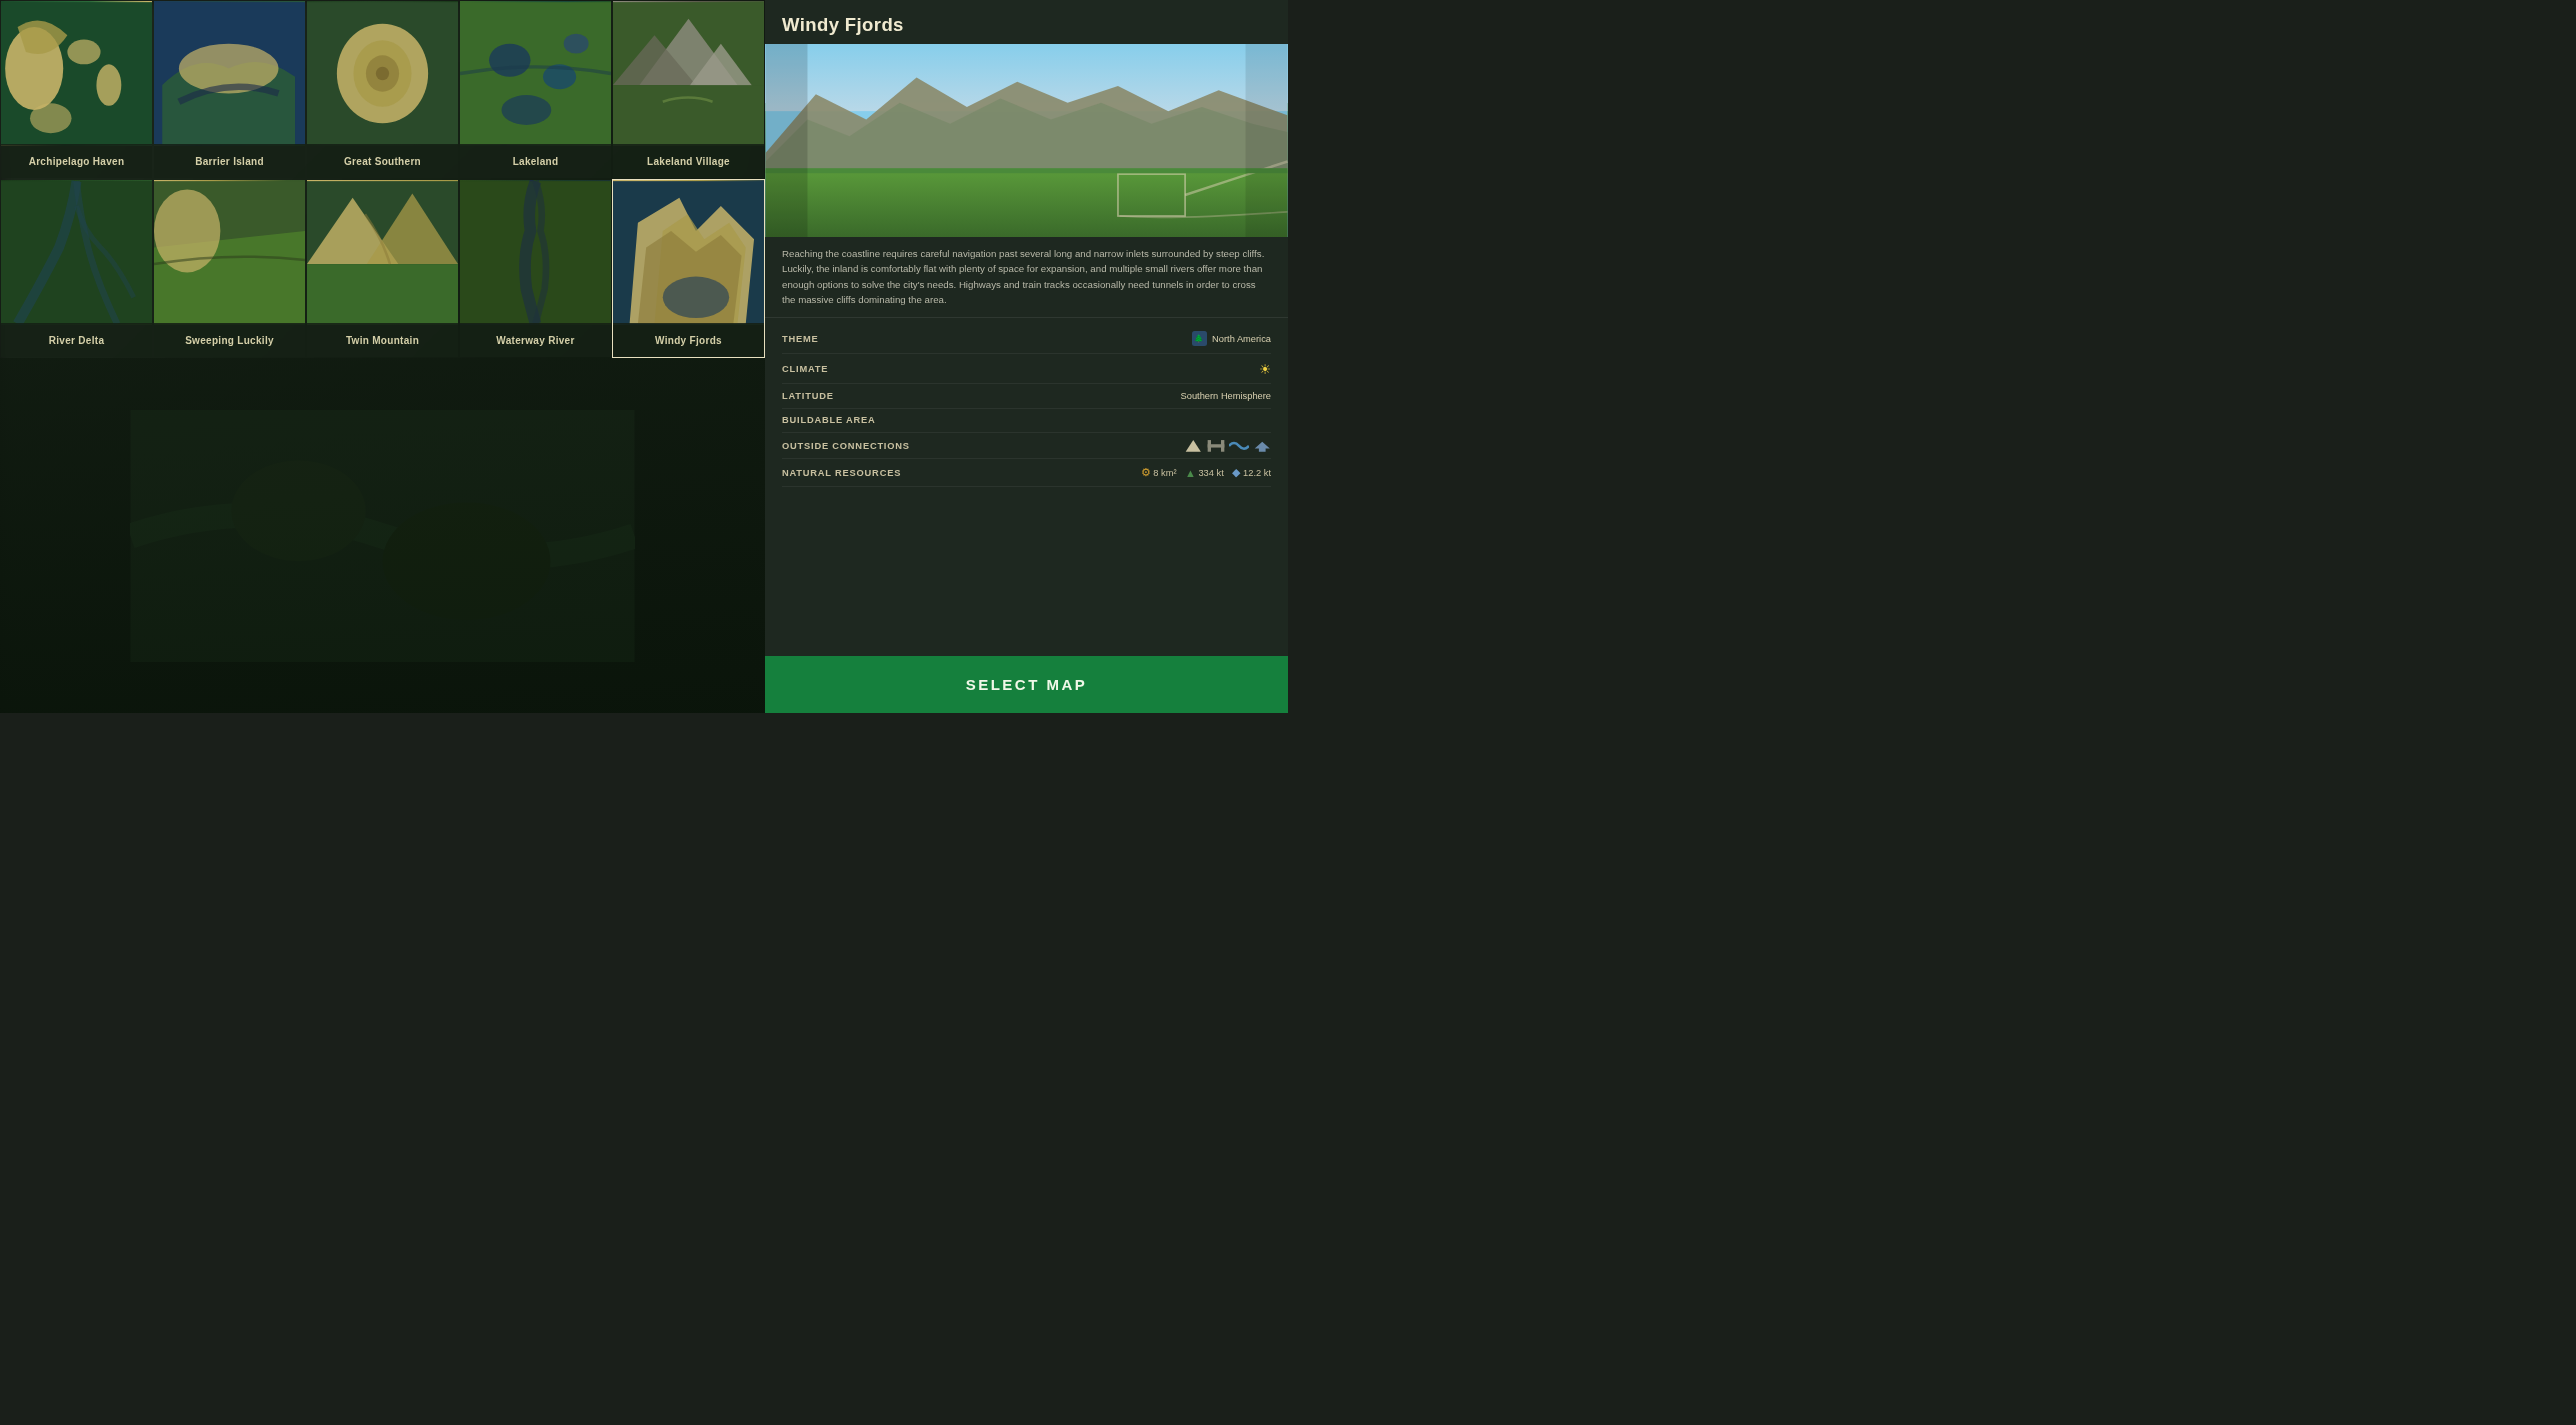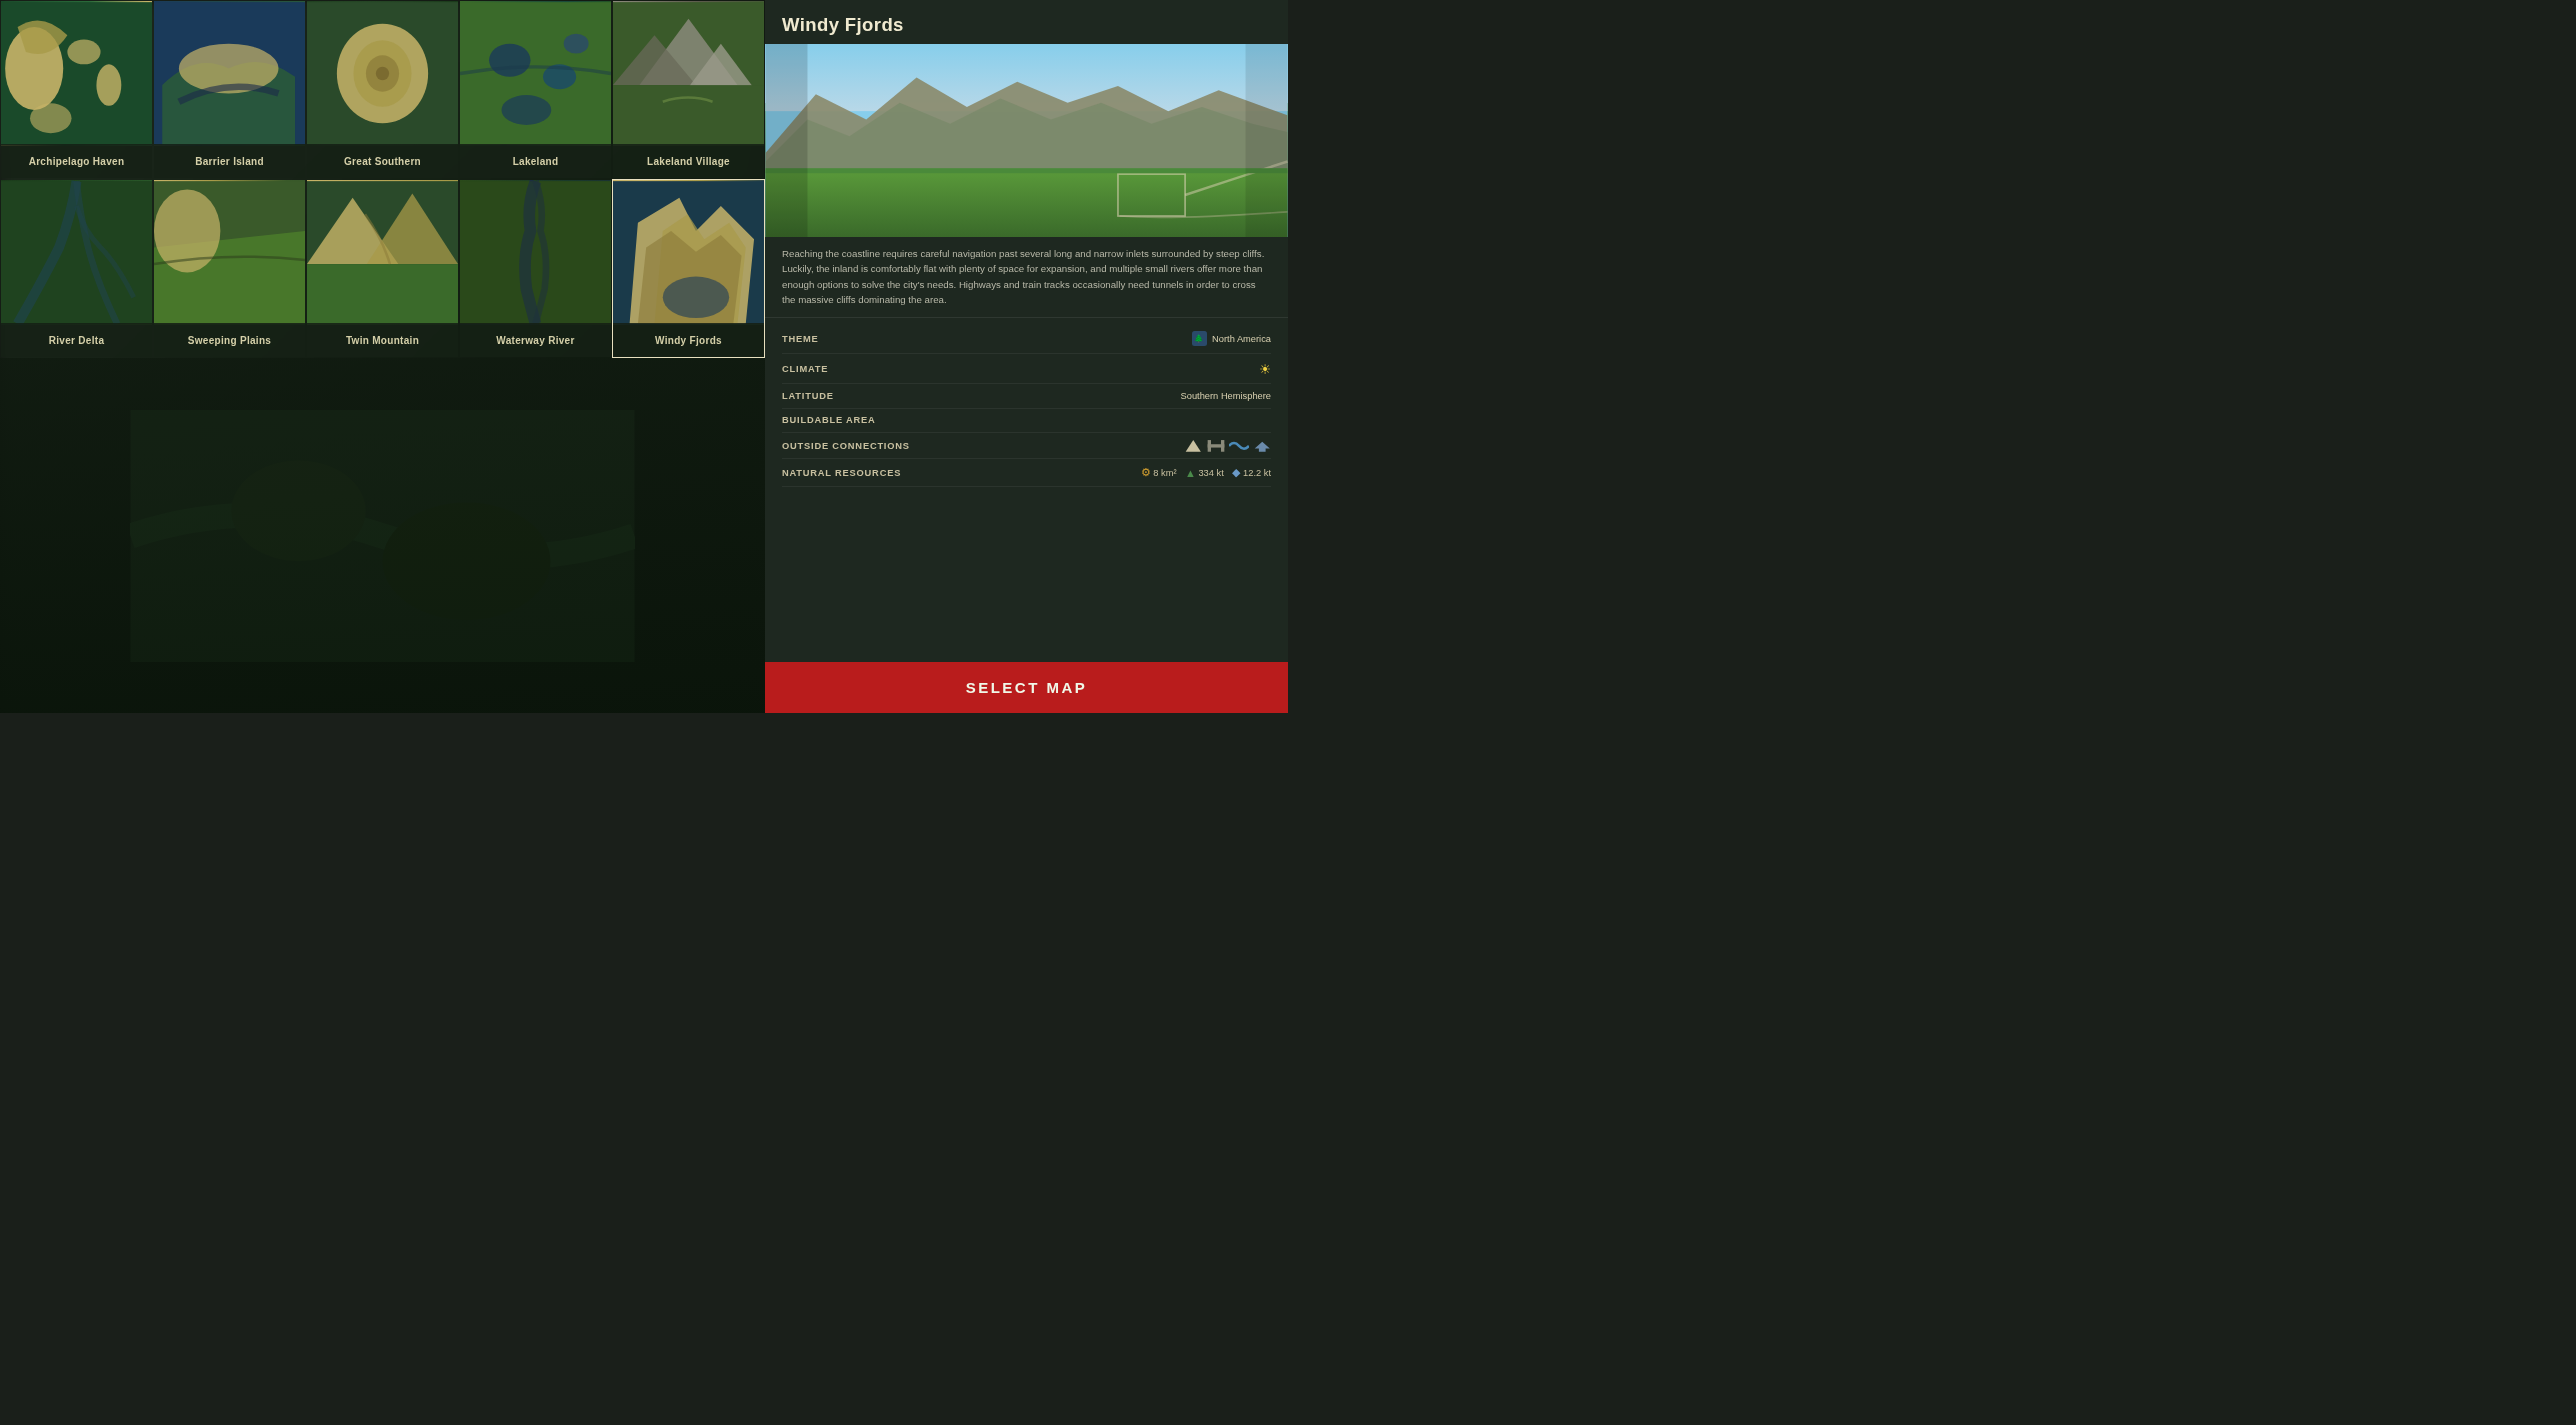--- a/index.html
+++ b/index.html
@@ -222,22 +222,22 @@
     .res-icon-tree { color: #4a8a4a; font-size: 11px; }
     .res-icon-ore { color: #6a9ac8; font-size: 11px; }
 
     .sun-icon { color: #f0d040; font-size: 13.5px; }
 
     
     .select-map-btn {
       margin: 0;
       padding: 0;
       width: 100%;
-      height: 51px;
-      background: #b91c1c;
+      height: 57px;
+      background: #15803d;
       border: none;
       cursor: pointer;
       color: #f0f8e8;
       font-size: 15px;
       font-weight: 800;
       letter-spacing: 2.5px;
       text-transform: uppercase;
       transition: background 0.2s;
     }
 
@@ -346,21 +346,21 @@
     <div class="map-item">
       <div class="map-thumb thumb-sweeping">
         <svg class="map-svg" viewBox="0 0 182 172">
           <rect width="182" height="172" fill="#3a5a2a"></rect>
           <polygon points="0,80 182,60 182,172 0,172" fill="#4a7a2a" opacity="0.9"></polygon>
           <ellipse cx="40" cy="60" rx="40" ry="50" fill="#c8b468" opacity="0.7"></ellipse>
           <path d="M0,100 Q91,85 182,95" stroke="#2a3a1a" stroke-width="3" fill="none" opacity="0.5"></path>
         </svg>
       </div>
       <div class="map-overlay"></div>
-      <div class="map-label">Sweeping Plains</div>
+      <div class="map-label">Sweeping Luckily</div>
     </div>
 
     <div class="map-item">
       <div class="map-thumb thumb-twin">
         <svg class="map-svg" viewBox="0 0 182 172">
           <rect width="182" height="172" fill="#2a4a2a"></rect>
           <polygon points="55,20 110,100 0,100" fill="#c8b468" opacity="0.8"></polygon>
           <polygon points="127,15 182,100 72,100" fill="#a89a48" opacity="0.75"></polygon>
           <rect x="0" y="100" width="182" height="72" fill="#3a6a2a"></rect>
           <path d="M70,40 Q91,70 100,100" stroke="#8a7a38" stroke-width="3" fill="none" opacity="0.5"></path>

